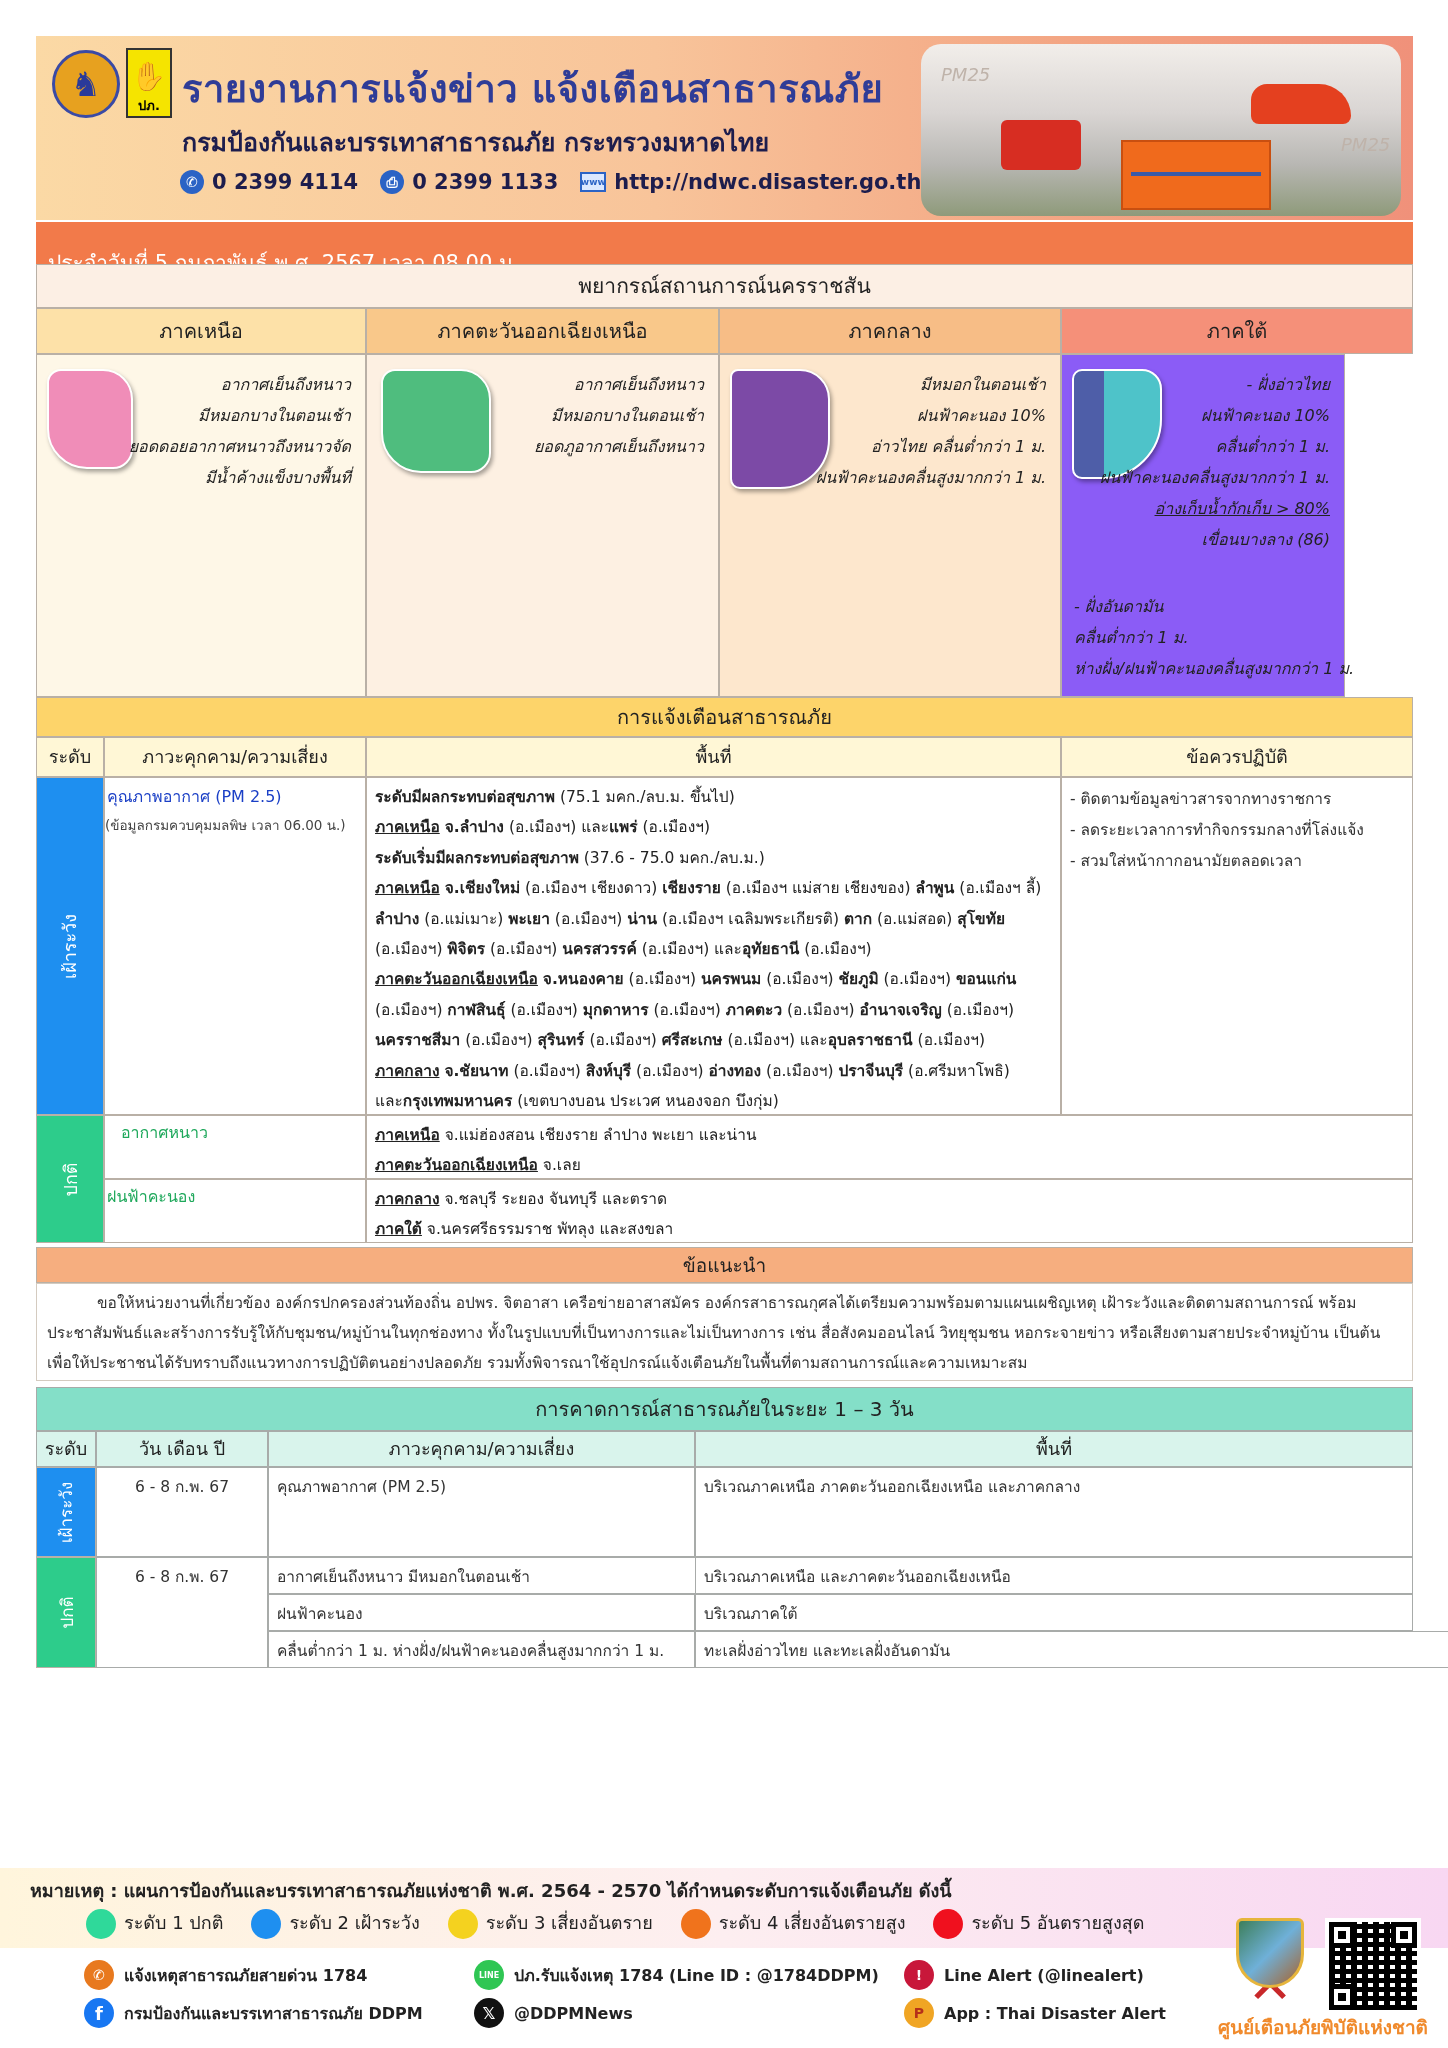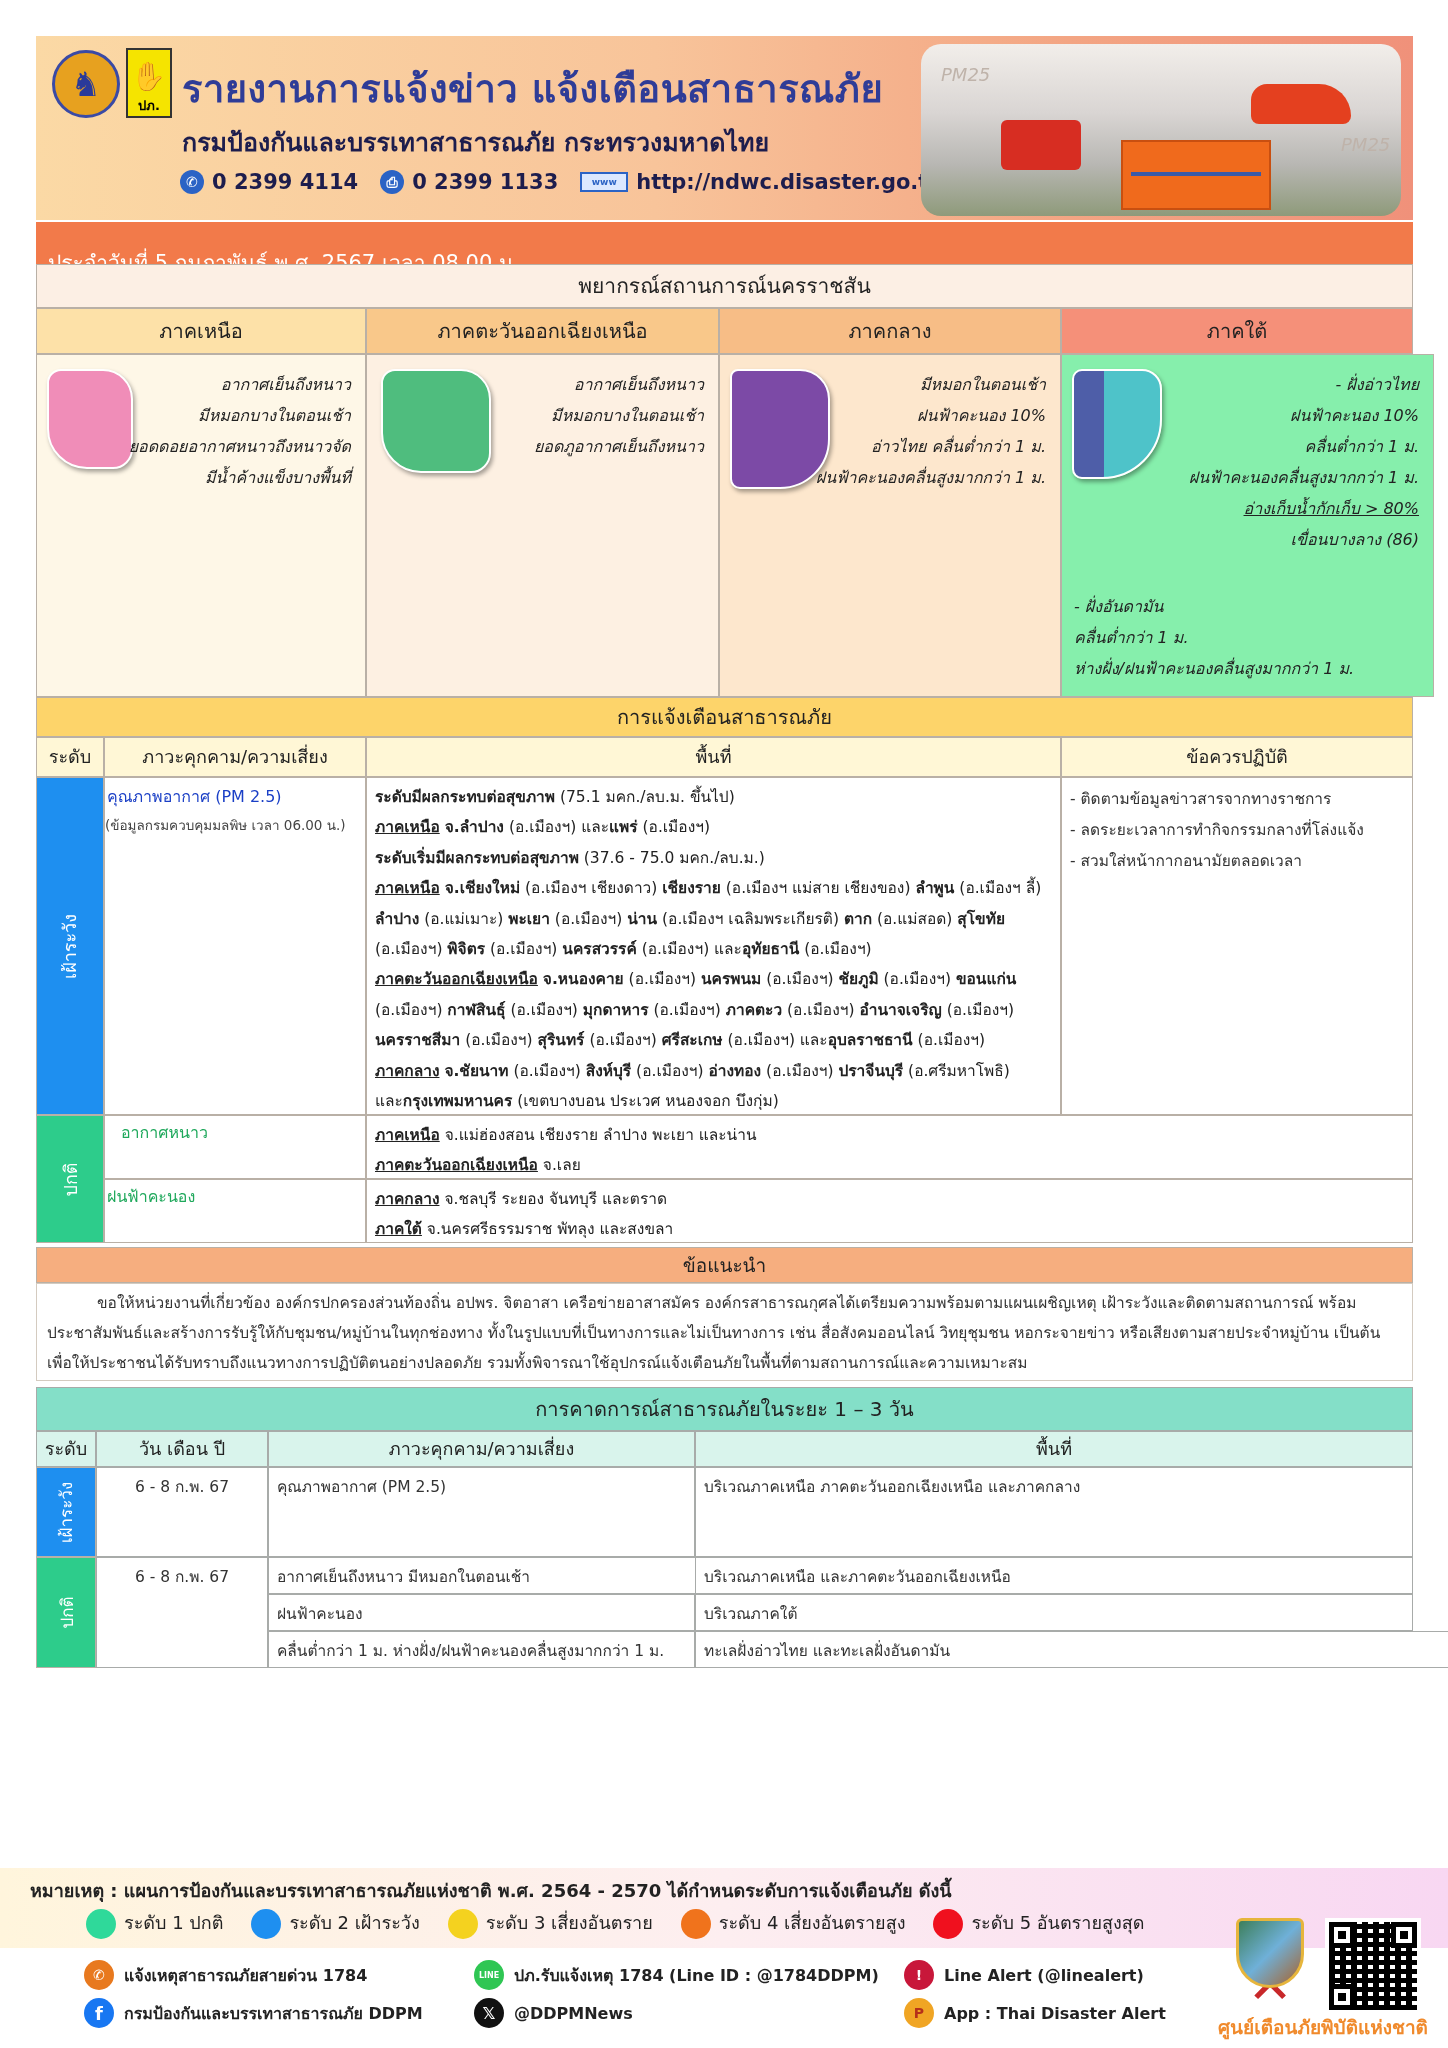--- a/index.html
+++ b/index.html
@@ -9,21 +9,21 @@
 
 #banner{left:36px;top:36px;width:1377px;height:184px;background:linear-gradient(90deg,#fbd9a5 0%,#f8c49a 45%,#f3a583 75%,#f0917a 100%);overflow:hidden}
 #logo1{left:16px;top:14px;width:68px;height:68px;border-radius:50%;background:#e7a11f;border:3px solid #3a4aa5;display:flex;align-items:center;justify-content:center;color:#2a3a9a;font-size:34px}
 #logo2{left:90px;top:12px;width:46px;height:70px;background:#f5e400;border:2px solid #333;display:flex;flex-direction:column;align-items:center;justify-content:flex-end;font-size:13px;font-weight:bold;color:#000}
 #logo2 .hand{font-size:28px;line-height:36px;color:#111}
 #title{left:146px;top:22px;font-size:38px;font-weight:bold;color:#2f3c97;white-space:nowrap;letter-spacing:0.5px}
 #subtitle{left:146px;top:86px;font-size:25px;font-weight:bold;color:#1d1d4d;white-space:nowrap}
 #contact{left:144px;top:134px;display:flex;gap:22px;align-items:center;font-size:21px;font-weight:bold;color:#1d1d4d;white-space:nowrap}
 #contact .ci{display:flex;align-items:center;gap:8px}
 .icirc{width:24px;height:24px;border-radius:50%;background:#2b63c5;color:#fff;font-size:14px;display:inline-flex;align-items:center;justify-content:center}
-.iweb{width:48px;height:20px;border:2px solid #2b63c5;background:#dbe8ff;color:#2b63c5;font-size:9px;display:inline-flex;align-items:center;justify-content:center}
+.iweb{width:26px;height:20px;border:2px solid #2b63c5;background:#dbe8ff;color:#2b63c5;font-size:9px;display:inline-flex;align-items:center;justify-content:center}
 #photo{left:885px;top:8px;width:480px;height:172px;border-radius:20px;background:linear-gradient(180deg,#f2eeea 0%,#d9d5d3 40%,#b8b7b3 70%,#8e9a7a 100%);overflow:hidden}
 #photo .truck{position:absolute;left:200px;top:96px;width:150px;height:70px;background:#f06a1c;border:2px solid #c94f10}
 #photo .truck:after{content:"";position:absolute;left:8px;right:8px;top:30px;height:4px;background:#3a5aa8}
 #photo .heli{position:absolute;left:330px;top:40px;width:100px;height:40px;background:#e4401f;border-radius:20px 40px 10px 10px}
 #photo .robot{position:absolute;left:80px;top:76px;width:80px;height:50px;background:#d72d22;border-radius:6px}
 #photo .pm{position:absolute;font-size:18px;color:#bfb3aa;font-style:italic}
 
 #datebar{left:36px;top:222px;width:1377px;height:42px;background:#f27a4a;color:#fff;font-size:21px;padding:24px 12px;white-space:nowrap}
 
 #fc-head{left:36px;top:264px;width:1377px;height:44px;background:#fcefe4;border:1px solid #b9b0a6;text-align:center;font-size:21px;line-height:42px}
@@ -130,21 +130,21 @@
   </div>
   <div class="rg-body" style="left:719px;width:342px;background:#fde7cd">
     <div class="map" style="left:10px;top:14px;width:100px;height:120px;background:#7c4aa6;border-radius:8px 30px 50px 10px"></div>
     <div class="rg-text" style="top:14px">
       <div>มีหมอกในตอนเช้า</div>
       <div>ฝนฟ้าคะนอง 10%</div>
       <div>อ่าวไทย คลื่นต่ำกว่า 1 ม.</div>
       <div>ฝนฟ้าคะนองคลื่นสูงมากกว่า 1 ม.</div>
     </div>
   </div>
-  <div class="rg-body" style="left:1061px;width:373px;background:#86efac">
+  <div class="rg-body" style="left:1061px;width:284px;background:#8b5cf6">
     <div class="map" style="left:10px;top:14px;width:90px;height:110px;background:linear-gradient(90deg,#4e5ea8 0 35%,#4ec3c9 35%);border-radius:10px 20px 60px 10px"></div>
     <div class="rg-text" style="top:14px">
       <div>- ฝั่งอ่าวไทย</div>
       <div>ฝนฟ้าคะนอง 10%</div>
       <div>คลื่นต่ำกว่า 1 ม.</div>
       <div>ฝนฟ้าคะนองคลื่นสูงมากกว่า 1 ม.</div>
       <div style="text-decoration:underline">อ่างเก็บน้ำกักเก็บ &gt; 80%</div>
       <div>เขื่อนบางลาง (86)</div>
     </div>
     <div class="rg-text" style="left:12px;right:auto;top:236px;text-align:left">

